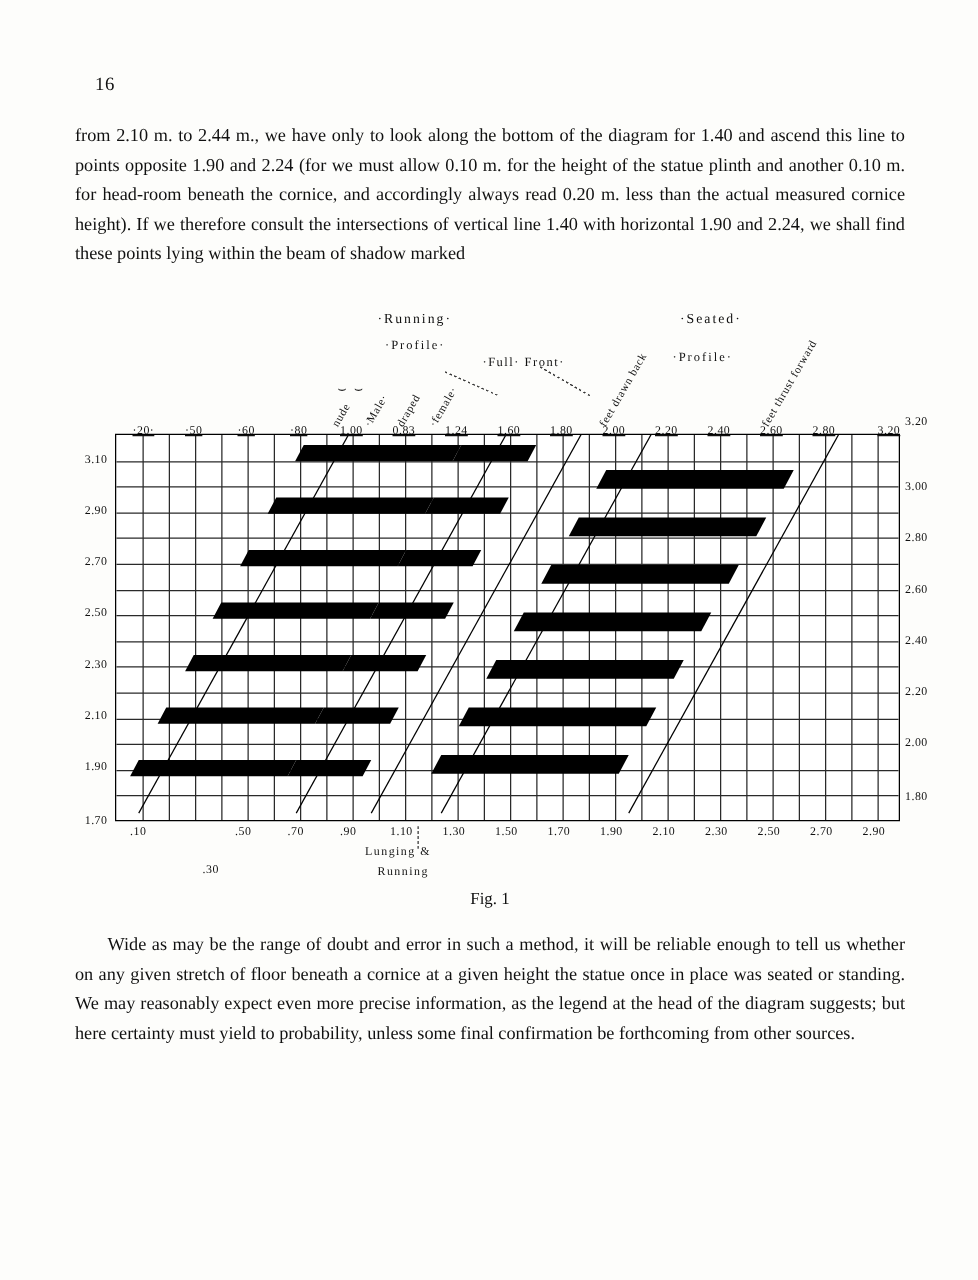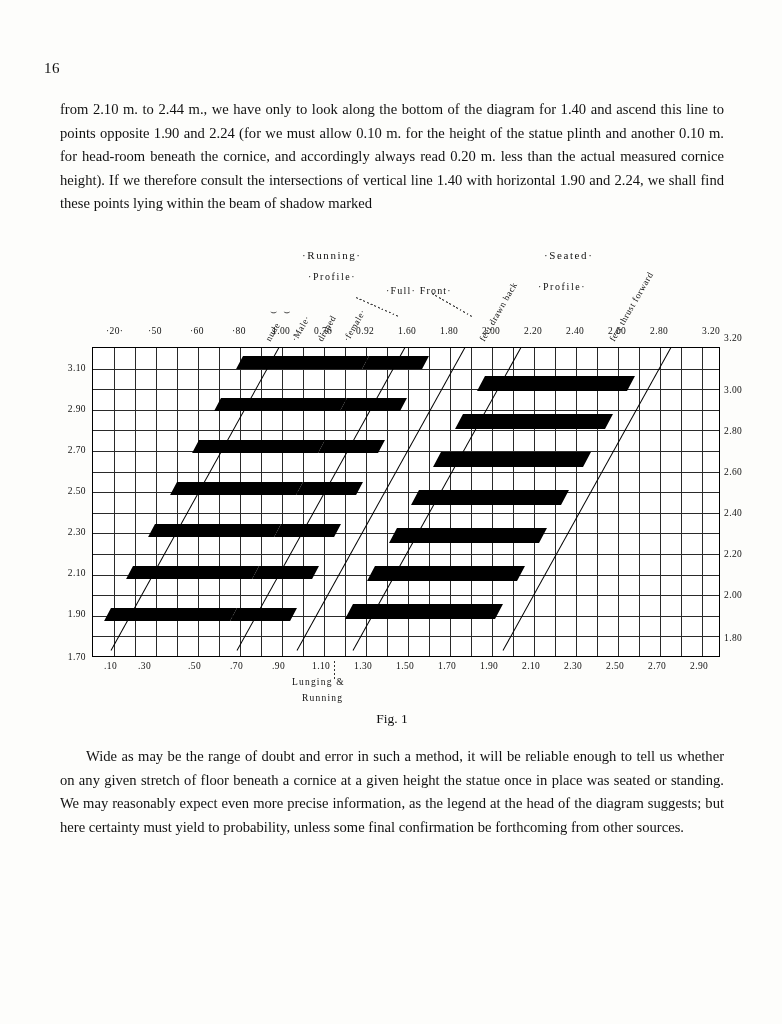--- a/index.html
+++ b/index.html
@@ -16,21 +16,21 @@
     overflow: hidden;
   }
   .page {
     position: absolute;
     left: 0; top: 0;
     width: 782px; height: 1024px;
     background: #fdfdfb;
   }
   .header-row {
     position: absolute;
-    left: 44px; top: 60px;
+    left: 76px; top: 60px;
     width: 662px;
     height: 22px;
   }
   .folio {
     position: absolute;
     left: 0; top: 0;
     font-size: 15px;
     letter-spacing: 0.5px;
   }
   .running-title {
@@ -101,21 +101,21 @@
   }
 
   .ax-label {
     position: absolute;
     font-size: 9.5px;
     font-family: "Liberation Serif", serif;
     letter-spacing: 0.4px;
     color: #111;
     white-space: nowrap;
   }
-  .tick-top { top: 83px; }
+  .tick-top { top: 97px; text-decoration: underline; }
   .tick-bottom { top: 418px; }
   .tick-left { left: 0px; text-align: right; width: 30px; }
   .tick-right { left: 668px; width: 34px; }
 
   .legend-txt {
     position: absolute;
     font-size: 11px;
     letter-spacing: 1.6px;
     white-space: nowrap;
   }
@@ -260,33 +260,33 @@
       <div class="diag" style="left:204px; top:302px; width:352px; transform:rotate(-61deg);"></div>
       <div class="diag" style="left:260px; top:302px; width:352px; transform:rotate(-61deg);"></div>
       <div class="diag" style="left:410px; top:302px; width:352px; transform:rotate(-61deg);"></div>
     </div>
 
     <div class="ax-label tick-top" style="left:50px;">·20·</div>
     <div class="ax-label tick-top" style="left:92px;">·50</div>
     <div class="ax-label tick-top" style="left:134px;">·60</div>
     <div class="ax-label tick-top" style="left:176px;">·80</div>
     <div class="ax-label tick-top" style="left:216px;">1.00</div>
-    <div class="ax-label tick-top" style="left:258px;">0.76</div>
-    <div class="ax-label tick-top" style="left:300px;">0.92</div>
+    <div class="ax-label tick-top" style="left:258px;">0.83</div>
+    <div class="ax-label tick-top" style="left:300px;">1.24</div>
     <div class="ax-label tick-top" style="left:342px;">1.60</div>
     <div class="ax-label tick-top" style="left:384px;">1.80</div>
     <div class="ax-label tick-top" style="left:426px;">2.00</div>
     <div class="ax-label tick-top" style="left:468px;">2.20</div>
     <div class="ax-label tick-top" style="left:510px;">2.40</div>
     <div class="ax-label tick-top" style="left:552px;">2.60</div>
     <div class="ax-label tick-top" style="left:594px;">2.80</div>
     <div class="ax-label tick-top" style="left:646px;">3.20</div>
 
     <div class="ax-label tick-bottom" style="left:48px;">.10</div>
-    <div class="ax-label tick-bottom" style="left:82px;">.30</div>
+    <div class="ax-label tick-bottom" style="left:106px;margin-top:30px;">.30</div>
     <div class="ax-label tick-bottom" style="left:132px;">.50</div>
     <div class="ax-label tick-bottom" style="left:174px;">.70</div>
     <div class="ax-label tick-bottom" style="left:216px;">.90</div>
     <div class="ax-label tick-bottom" style="left:256px;">1.10</div>
     <div class="ax-label tick-bottom" style="left:298px;">1.30</div>
     <div class="ax-label tick-bottom" style="left:340px;">1.50</div>
     <div class="ax-label tick-bottom" style="left:382px;">1.70</div>
     <div class="ax-label tick-bottom" style="left:424px;">1.90</div>
     <div class="ax-label tick-bottom" style="left:466px;">2.10</div>
     <div class="ax-label tick-bottom" style="left:508px;">2.30</div>

